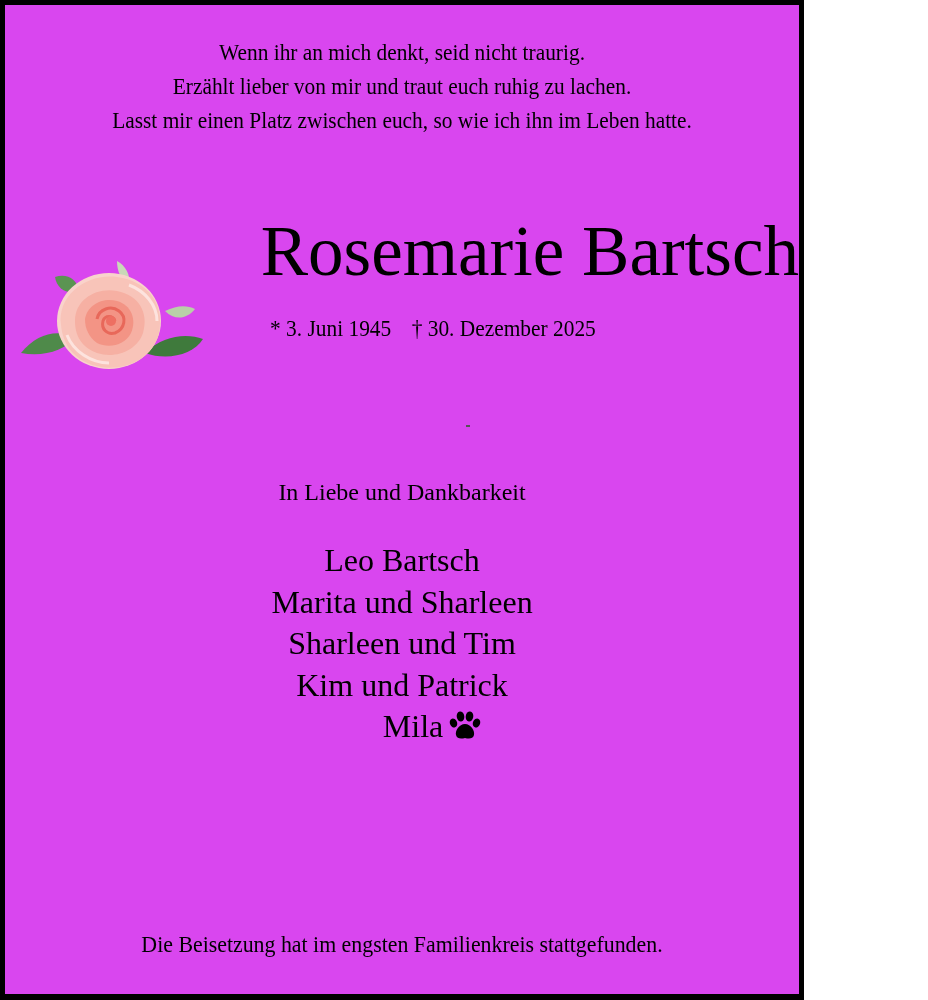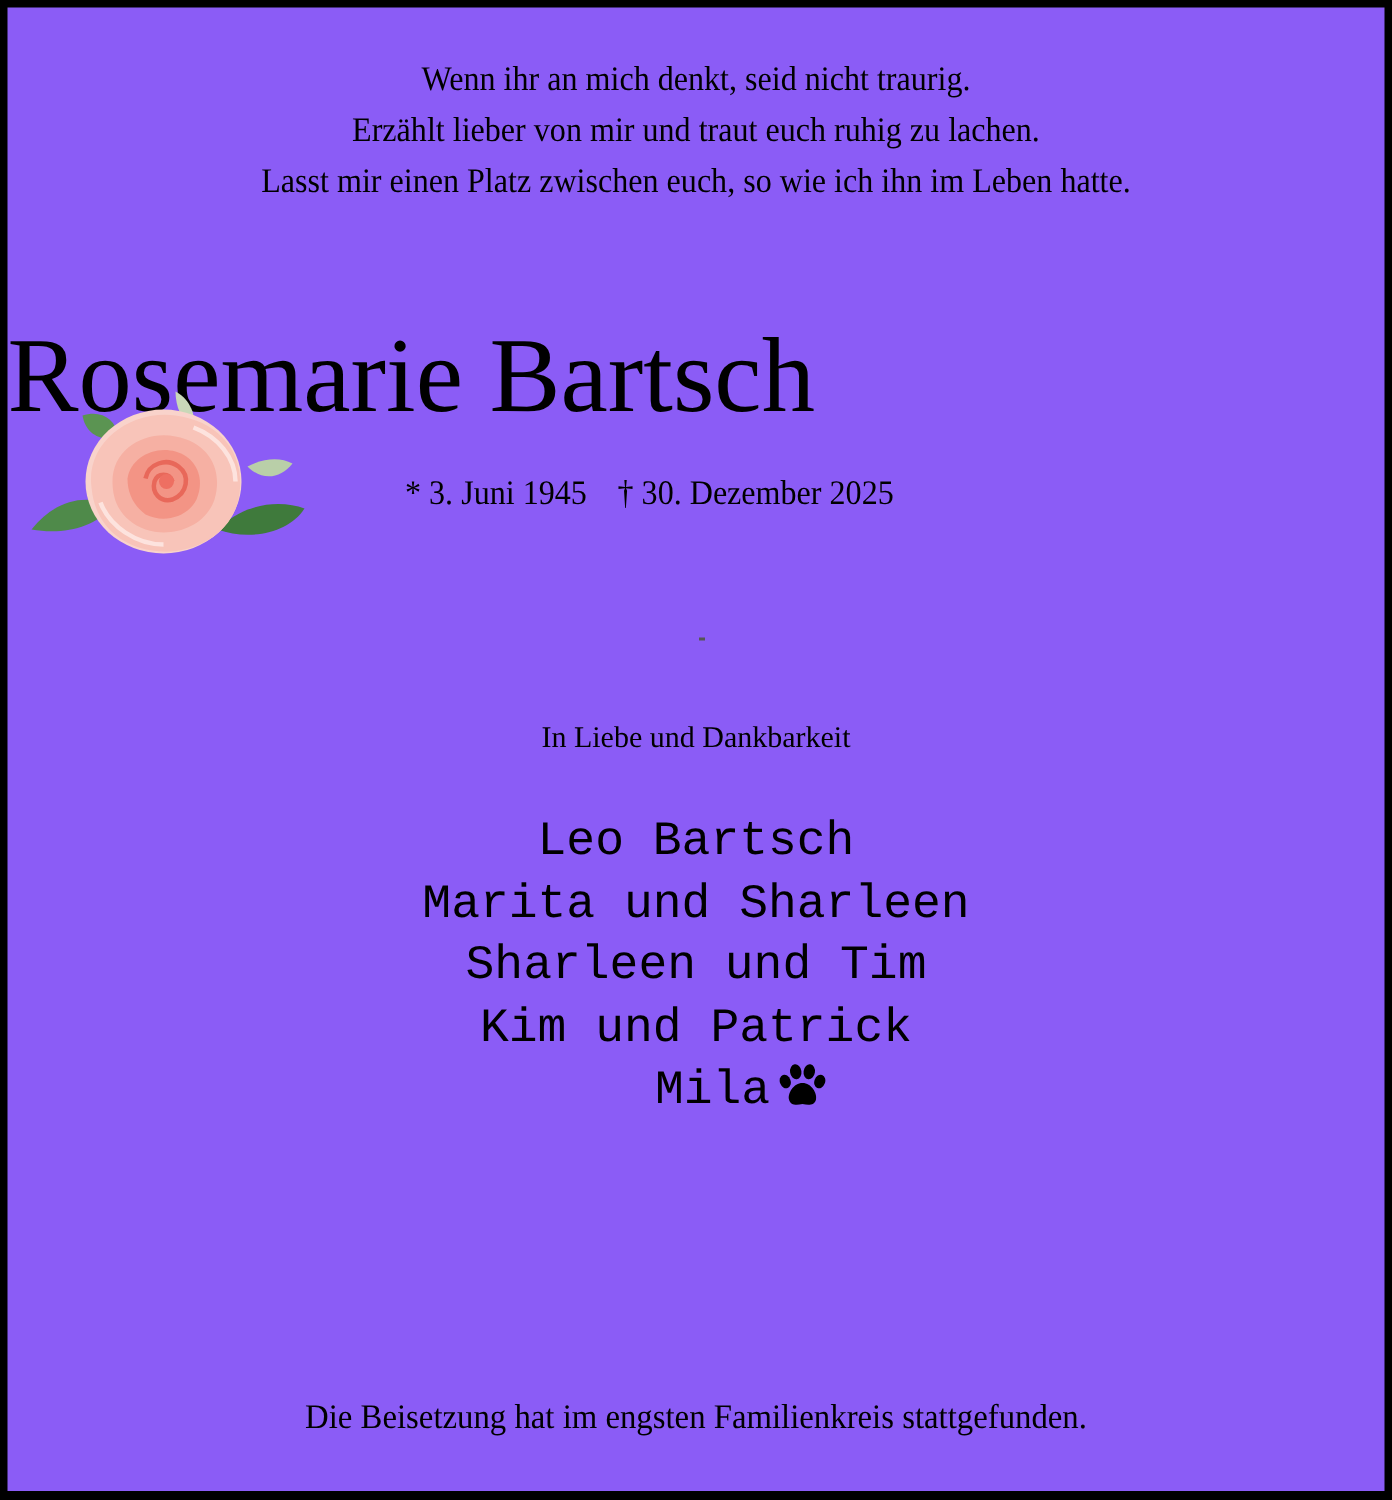--- a/index.html
+++ b/index.html
@@ -12,47 +12,47 @@
       height: 1000px;
       position: relative;
       overflow: hidden;
       font-family: "Liberation Serif", "DejaVu Serif", serif;
       color: #000000;
     }
     .frame {
       position: absolute;
       left: 0;
       top: 0;
-      width: 928px;
+      width: 804px;
       height: 1000px;
       box-sizing: border-box;
       border-top: 5px solid #000;
       border-left: 5px solid #000;
       border-right: 5px solid #000;
       border-bottom: 6px solid #000;
-      background: #8b5cf6;
+      background: #d946ef;
     }
     .poem {
       position: absolute;
       left: 0;
       right: 0;
       top: 31px;
       text-align: center;
       font-size: 23px;
       line-height: 34px;
       transform: scaleX(0.93);
       transform-origin: center top;
     }
     .poem div { white-space: nowrap; }
     .name {
       position: absolute;
       left: 0;
-      right: 10px;
+      right: 0;
       top: 204px;
-      text-align: left;
+      text-align: right;
       font-size: 71px;
       line-height: 84px;
       padding-left: 0;
       transform: translateX(0px);
       white-space: nowrap;
     }
     .dates {
       position: absolute;
       left: 265px;
       top: 309px;
@@ -77,34 +77,34 @@
       width: 4px;
       height: 2px;
       background: #555;
     }
     .thanks {
       position: absolute;
       left: 0;
       right: 0;
       top: 470px;
       text-align: center;
-      font-size: 20px;
+      font-size: 24px;
       line-height: 34px;
       white-space: nowrap;
     }
     .mourners {
       position: absolute;
       left: 0;
       right: 0;
       top: 535px;
       text-align: center;
       font-size: 32px;
       line-height: 41.6px;
     }
-    .mourners div { white-space: nowrap; font-family: Liberation Mono, monospace; }
+    .mourners div { white-space: nowrap; }
     .mourners .pet {
       padding-left: 60px;
     }
     .paw {
       display: inline-block;
       width: 32px;
       height: 30px;
       vertical-align: -4px;
       margin-left: 6px;
     }

